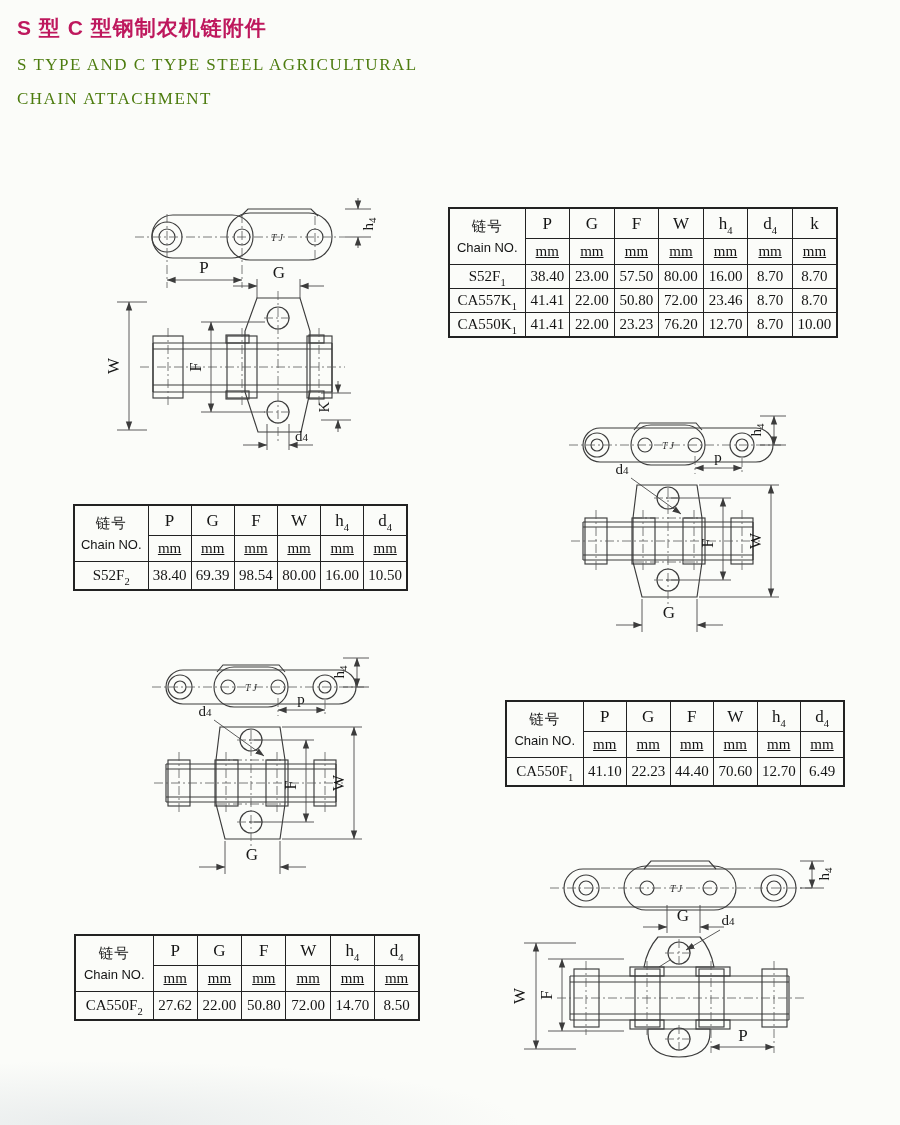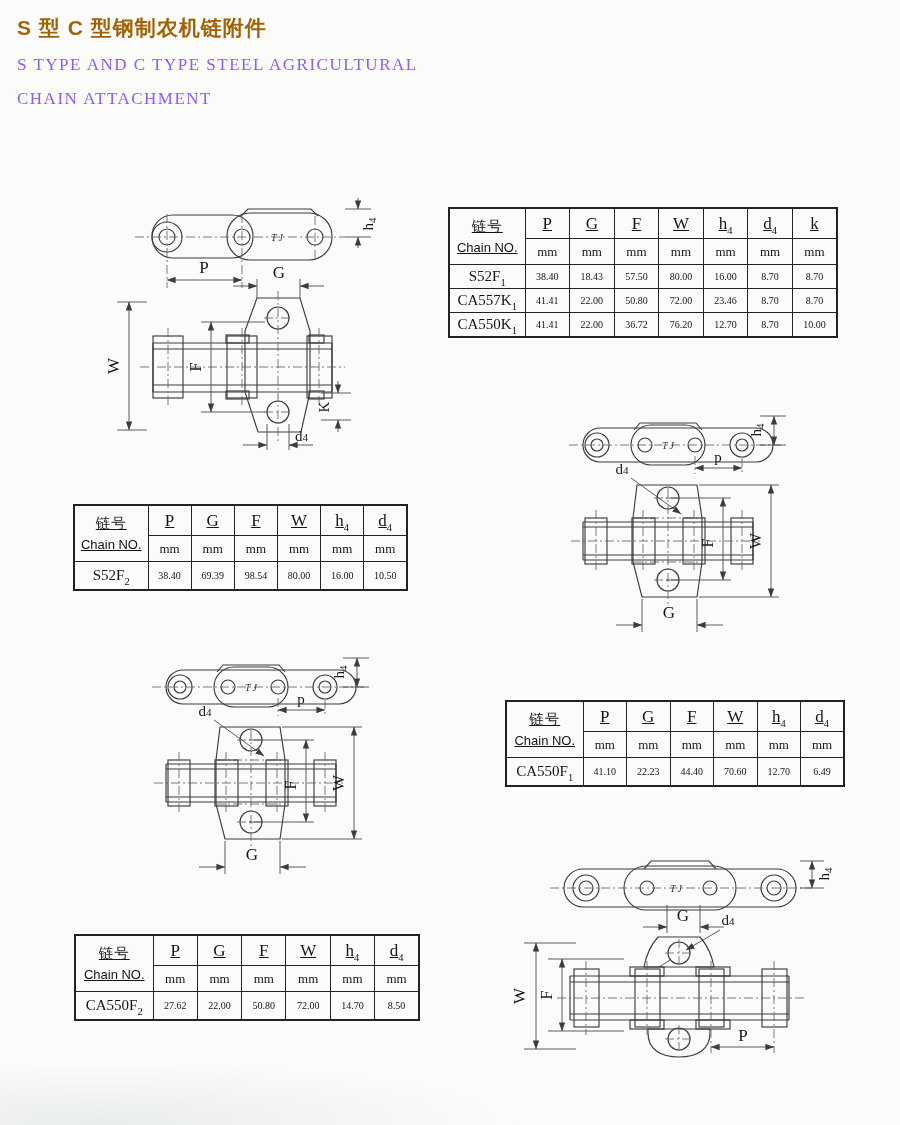--- a/index.html
+++ b/index.html
@@ -1,30 +1,30 @@
 <!DOCTYPE html>
 <html><head>
 <meta charset="utf-8">
 <style>
   html,body{margin:0;padding:0;background:#e8e8e8;}
   .page{position:relative;width:900px;height:1125px;background:#fbfcf9;overflow:hidden;
         font-family:"Liberation Serif",serif;color:#1a1a1a;}
   .smudge{position:absolute;left:0;bottom:0;width:560px;height:70px;
           background:radial-gradient(ellipse at 18% 100%, rgba(150,165,180,0.18), rgba(150,165,180,0) 65%);}
   .title-zh{position:absolute;left:17px;top:14px;font-family:"Liberation Sans",sans-serif;
-            font-weight:bold;font-size:21px;letter-spacing:1px;color:#a16207;}
+            font-weight:bold;font-size:21px;letter-spacing:1px;color:#be185d;}
   .title-en{position:absolute;left:17px;font-family:"Liberation Serif",serif;
-            font-size:17px;letter-spacing:1.5px;color:#8b5cf6;}
+            font-size:17px;letter-spacing:1.5px;color:#4d7c0f;}
   .en1{top:55px;} .en2{top:89px;}
 
   table.spec{position:absolute;border-collapse:collapse;table-layout:fixed;border:2px solid #222;}
   table.spec td{border:1.5px solid #222;text-align:center;vertical-align:middle;padding:0;color:#141414;}
-  .rh td{font-size:17px;height:29px;text-decoration:underline;}
-  .ru td{font-size:13px;height:25px;}
-  .rd td{font-size:10px;height:27px;}
+  .rh td{font-size:17px;height:29px;}
+  .ru td{font-size:15px;height:25px;text-decoration:underline;}
+  .rd td{font-size:15px;height:27px;}
   .t1 .rd td{height:23px;}
   td.chainhdr{font-family:"Liberation Sans",sans-serif;font-size:13px;line-height:1.55;}
   td.chainhdr .zh{font-size:14.5px;letter-spacing:1px;}
   .rd td.cname{font-size:15px;text-align:center;}
   sub{font-size:10.5px;line-height:0;position:relative;top:1px;}
 
   svg{position:absolute;overflow:visible;}
   .o{fill:none;stroke:#3c3c3c;stroke-width:1.15;}
   .t{fill:none;stroke:#4a4a4a;stroke-width:0.9;}
   .c{fill:none;stroke:#5c5c5c;stroke-width:0.8;stroke-dasharray:9 3 2 3;}
@@ -141,42 +141,42 @@
         <td>mm</td>
         <td>mm</td>
         <td>mm</td>
         <td>mm</td>
         <td>mm</td>
         <td>mm</td>
       </tr>
       <tr class="rd">
         <td class="cname"><span>S52F</span><sub>1</sub></td>
         <td>38.40</td>
-        <td>18.43</td>
+        <td>23.00</td>
         <td>57.50</td>
         <td>80.00</td>
         <td>16.00</td>
         <td>8.70</td>
         <td>8.70</td>
       </tr>
       <tr class="rd">
         <td class="cname"><span>CA557K</span><sub>1</sub></td>
         <td>41.41</td>
         <td>22.00</td>
         <td>50.80</td>
         <td>72.00</td>
         <td>23.46</td>
         <td>8.70</td>
         <td>8.70</td>
       </tr>
       <tr class="rd">
         <td class="cname"><span>CA550K</span><sub>1</sub></td>
         <td>41.41</td>
         <td>22.00</td>
-        <td>36.72</td>
+        <td>23.23</td>
         <td>76.20</td>
         <td>12.70</td>
         <td>8.70</td>
         <td>10.00</td>
       </tr>
     </tbody>
   </table>
 
   <svg style="left:555px;top:408px" width="240" height="230" viewBox="0 0 240 230">
     <rect class="o" x="28" y="20" width="190" height="34" rx="17"></rect>

